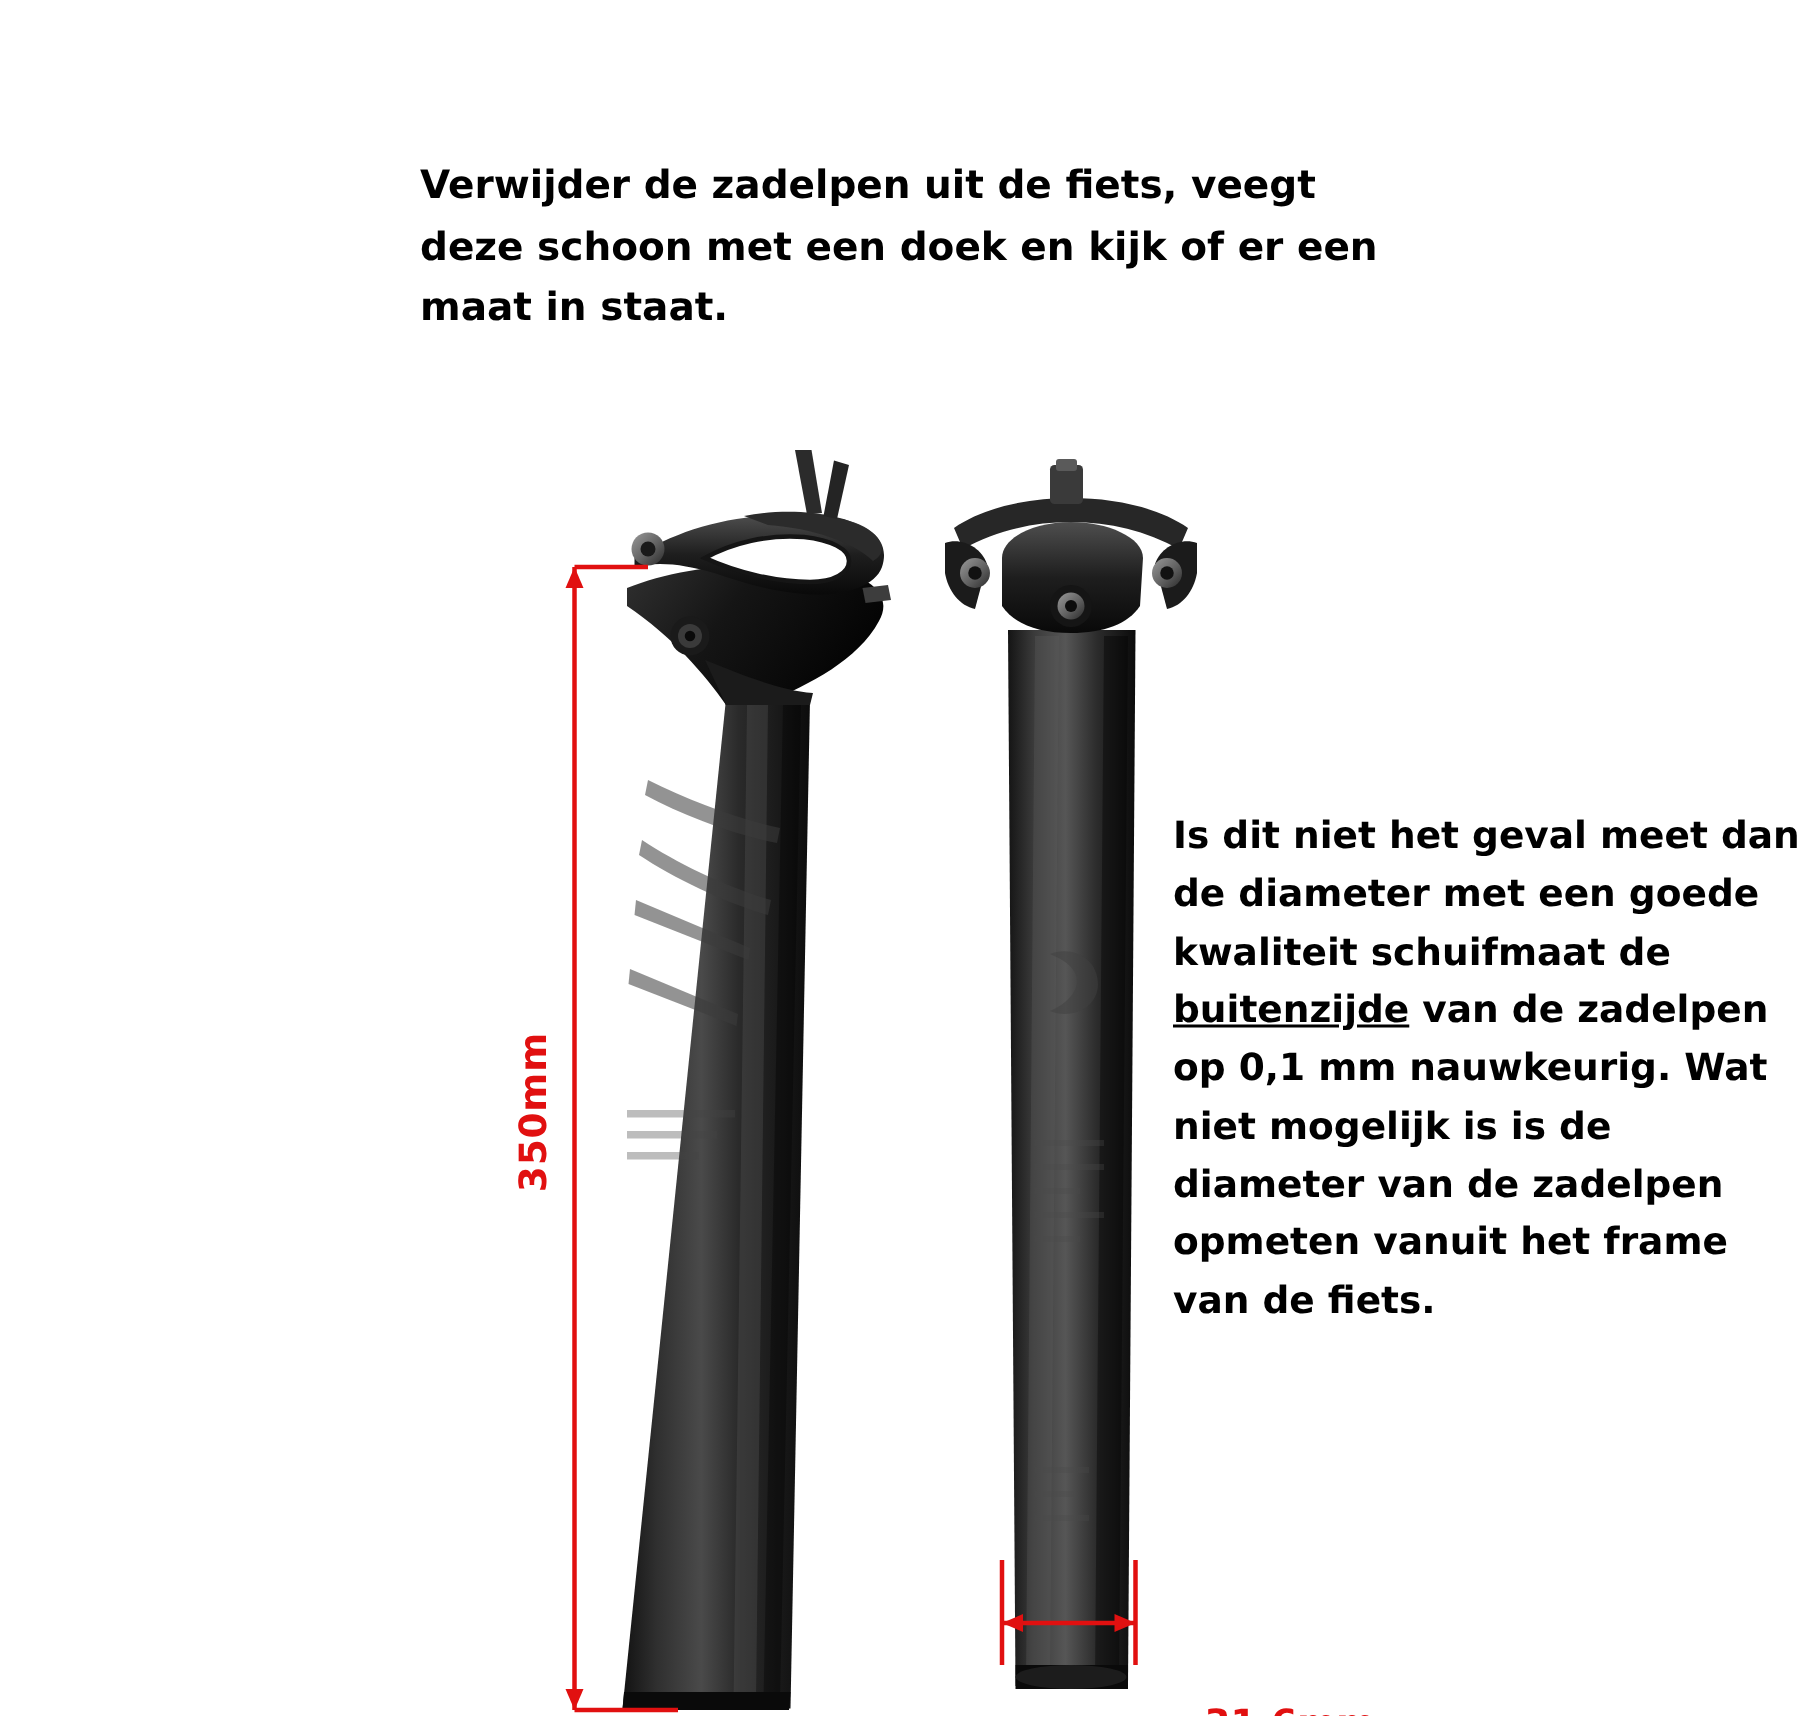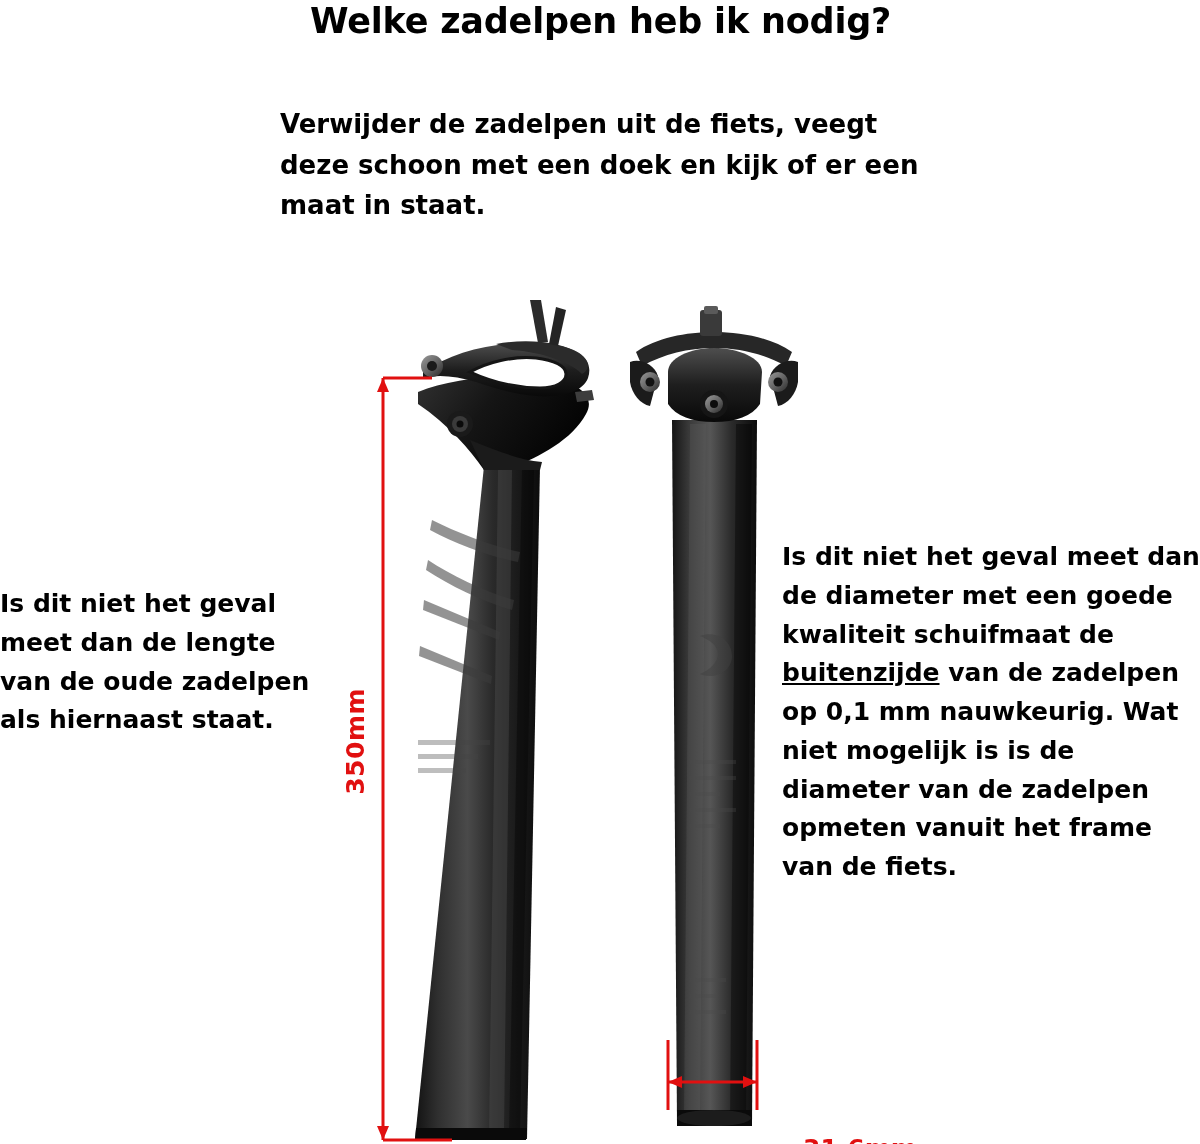--- a/index.html
+++ b/index.html
@@ -254,25 +254,23 @@
       <g stroke="#e11010" stroke-width="3" fill="none">
         <line x1="668" y1="1040" x2="668" y2="1110"></line>
         <line x1="757" y1="1040" x2="757" y2="1110"></line>
         <line x1="668" y1="1082" x2="757" y2="1082"></line>
         <path d="M668,1082 L682,1076 L682,1088 Z" fill="#e11010" stroke="none"></path>
         <path d="M757,1082 L743,1076 L743,1088 Z" fill="#e11010" stroke="none"></path>
       </g>
     </g>
   </svg>
 
-  <div class="title">Welke zadelpen heb ik nodig?</div>
 
   <div class="intro">Verwijder de zadelpen uit de fiets, veegt deze schoon met een doek en kijk of er een maat in staat.</div>
 
-  <div class="left-note">Is dit niet het geval meet dan de lengte van de oude zadelpen als hiernaast staat.</div>
 
   <div class="right-note"><span>Is dit niet het geval meet dan de diameter met een goede kwaliteit schuifmaat de </span><u>buitenzijde</u><span> van de zadelpen op 0,1 mm nauwkeurig. Wat niet mogelijk is is de diameter van de zadelpen opmeten vanuit het frame van de fiets.</span></div>
 
   <div class="dim-length">350mm</div>
 
   <div class="dim-diameter">31.6mm</div>
 
 </div>
 
 </body></html>

